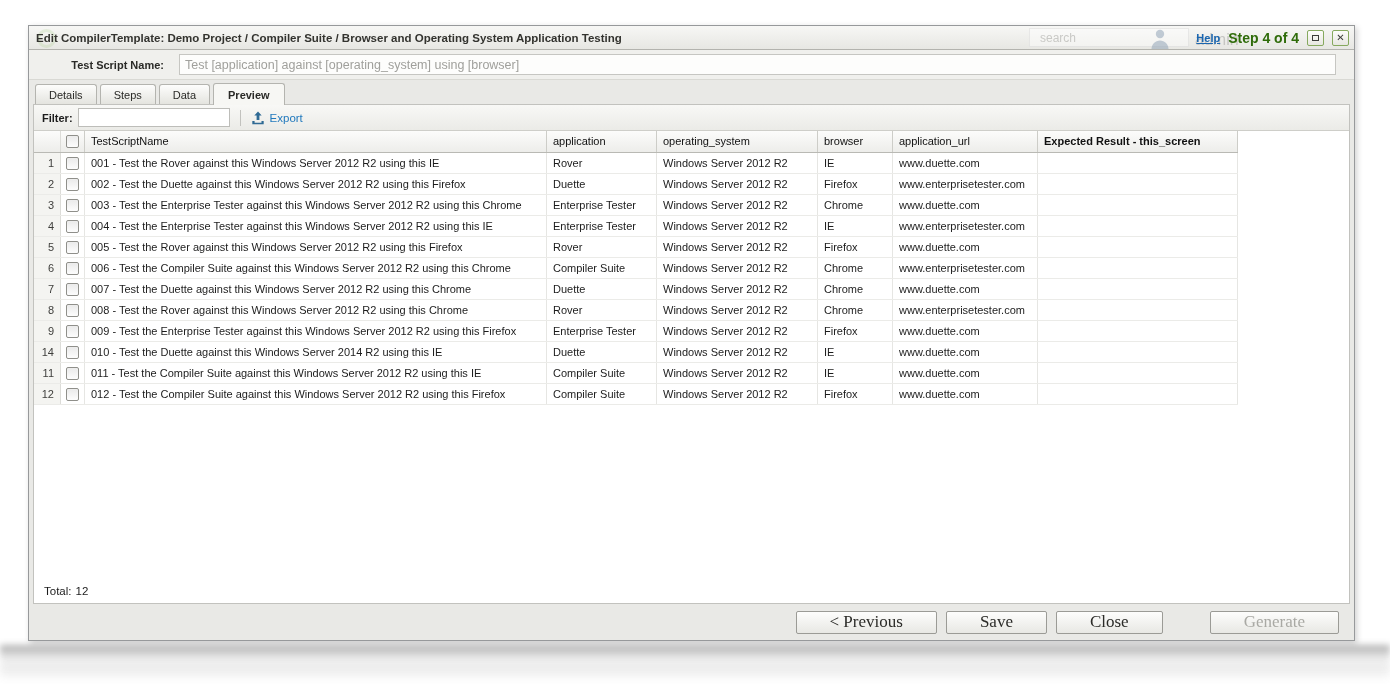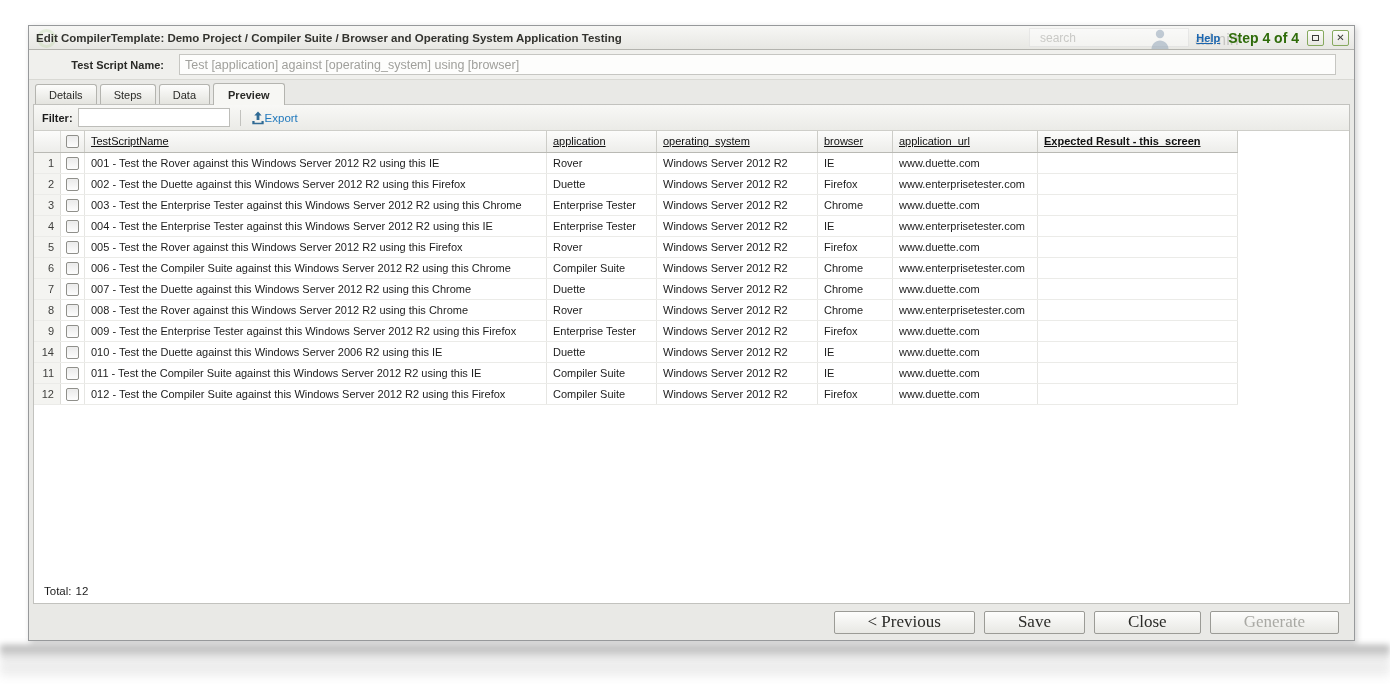--- a/index.html
+++ b/index.html
@@ -61,30 +61,30 @@
 
   
   .panel { flex:1 1 auto; margin:0 4px 0 4px; background:#fff; border:1px solid #c2c2be;
     display:flex; flex-direction:column; overflow:hidden; }
   .filterbar { flex:0 0 26px; display:flex; align-items:center; padding:0 8px;
     background:linear-gradient(#f8f8f6,#ebebe7); border-bottom:1px solid #cecec9; }
   .filterbar .flbl { font-weight:bold; margin-right:5px; }
   .filterbar input { width:152px; height:19px; border:1px solid #bdbdb9; background:#fff;
     padding:0 4px; font-family:"Liberation Sans",sans-serif; font-size:11px; }
   .vsep { width:1px; height:16px; background:#c2c2be; margin:0 10px; }
-  .export-btn { display:flex; align-items:center; cursor:pointer; }
+  .export-btn { display:flex; align-items:center; gap:5px; cursor:pointer; }
   .export-btn span { color:#2179bd; font-size:11.5px; }
 
   
   .grid { width:1204px; }
   .tr { display:flex; height:21px; line-height:20px; border-bottom:1px solid #ebebe8; background:#fff; }
   .thead .tr { height:22px; line-height:21px; background:linear-gradient(#fcfcfb,#ededea);
     border-top:none; border-bottom:1px solid #b9b9b4; }
   .td, .th { white-space:nowrap; overflow:hidden; padding:0 0 0 6px; border-right:1px solid #e6e6e3; }
-  .th { border-right:1px solid #cdcdc8; color:#111;text-decoration:underline; }
+  .th { border-right:1px solid #cdcdc8; color:#111; }
   .th.bold { font-weight:bold; }
   .c-num { flex:0 0 27px; text-align:right; padding:0 6px 0 0; background:#f4f4f1;
     color:#3e3e3b; border-right:1px solid #dcdcd8; }
   .thead .c-num { background:linear-gradient(#fcfcfb,#ededea); }
   .c-check { flex:0 0 24px; display:flex; align-items:center; justify-content:center; padding:0; }
   .checkbox { width:13px; height:13px; border:1px solid #8f8f8a; border-radius:2px;
     background:linear-gradient(#eaeaea,#fdfdfd); box-shadow:inset 0 0 1px #fff; cursor:pointer; }
   .c-name { flex:0 0 462px; }
   .c-app { flex:0 0 110px; }
   .c-os { flex:0 0 161px; }
@@ -95,21 +95,21 @@
   .panel-fill { flex:1 1 auto; }
   .total-row { flex:0 0 24px; display:flex; align-items:center; padding-left:10px;
     font-size:11.5px; color:#1c1c1c; gap:4px; }
 
   
   .footerbar { flex:0 0 36px; display:flex; align-items:center; justify-content:flex-end;
     gap:9px; padding-right:15px; background:#e9e9e6; }
   .btn { min-width:78px; height:23px; padding:0 33px; border:1px solid #9b9b96; border-radius:2px;
     background:linear-gradient(#fdfdfc,#e8e8e4); font-family:Liberation Serif, serif;
     font-size:17px; color:#2b2b28; cursor:pointer; }
-  .btn.disabled { color:#a9a9a4; cursor:default; }
+  .btn.disabled { color:#a9a9a4; cursor:default;margin-left:38px; }
 </style>
 </head>
 <body>
 
 <div class="stage">
   <div class="page-shadow"></div>
   <div class="page-shadow2"></div>
 
   <div class="window">
 
@@ -289,21 +289,21 @@
               <div class="td c-os">Windows Server 2012 R2</div>
               <div class="td c-browser">Firefox</div>
               <div class="td c-url">www.duette.com</div>
               <div class="td c-exp"></div>
             </div>
             <div class="tr">
               <div class="td c-num">14</div>
               <div class="td c-check">
                 <div class="checkbox"></div>
               </div>
-              <div class="td c-name">010 - Test the Duette against this Windows Server 2006 R2 using this IE</div>
+              <div class="td c-name">010 - Test the Duette against this Windows Server 2014 R2 using this IE</div>
               <div class="td c-app">Duette</div>
               <div class="td c-os">Windows Server 2012 R2</div>
               <div class="td c-browser">IE</div>
               <div class="td c-url">www.duette.com</div>
               <div class="td c-exp"></div>
             </div>
             <div class="tr">
               <div class="td c-num">11</div>
               <div class="td c-check">
                 <div class="checkbox"></div>

